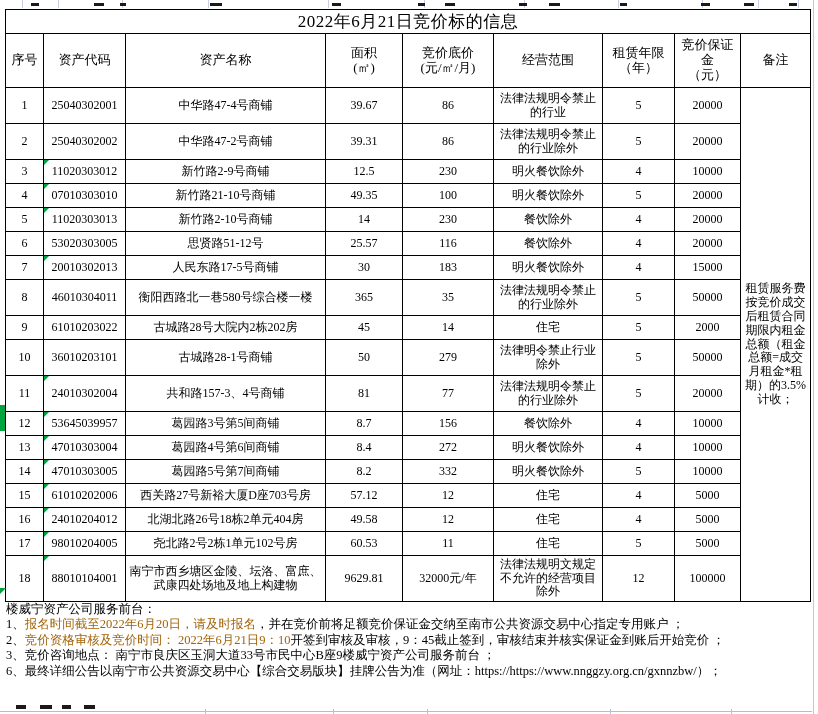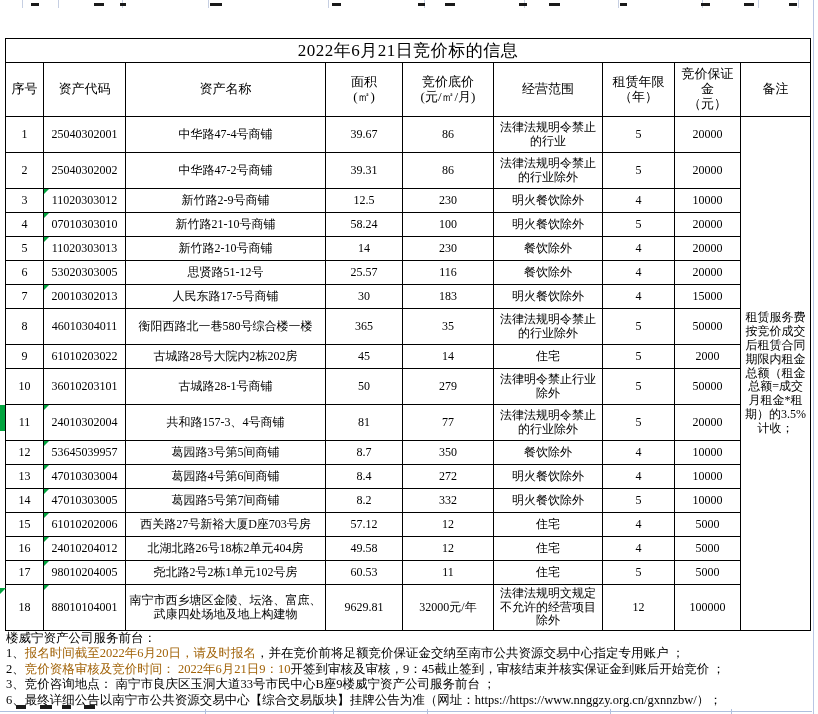--- a/index.html
+++ b/index.html
@@ -5,21 +5,21 @@
   * { box-sizing: border-box; margin: 0; padding: 0; }
   html,body { width: 818px; height: 714px; background: #fff; overflow: hidden;
     font-family: "Liberation Serif","DejaVu Serif",serif; }
   .screen { position: relative; width: 818px; height: 714px; }
 
   
   .top-strip { position: relative; height: 9px; width: 818px; overflow: hidden; }
   .top-strip .gl { position: absolute; top: 0; width: 1px; height: 8px; background: #c6cfe2; }
   .top-strip .mk { position: absolute; top: 3px; height: 3px; background: #1a1a1a; }
 
-  table.bid { border-collapse: collapse; table-layout: fixed; margin-left: 5px; width: 805px; margin-top: 29px; }
+  table.bid { border-collapse: collapse; table-layout: fixed; margin-left: 5px; width: 805px; }
   table.bid td, table.bid th { border: 1px solid #000; text-align: center; vertical-align: middle;
     font-size: 12px; font-weight: normal; color: #000; padding: 1px 2px; overflow: hidden; line-height: 1.15; }
   tr.title-row td { height: 22px; font-size: 17px; letter-spacing: 0.5px; }
   tr.header-row th { height: 54px; font-size: 13px; }
   tr.header-row .l2 { display: block; }
   tbody tr { height: 24px; }
   tbody tr.tall { height: 36px; }
   tbody tr.tallest { height: 46px; }
   td.code { position: relative; }
   td.code.marker::before { content: ""; position: absolute; top: 0; left: 0;
@@ -128,21 +128,21 @@
           <td>12.5</td>
           <td>230</td>
           <td>明火餐饮除外</td>
           <td>4</td>
           <td>10000</td>
         </tr>
         <tr>
           <td>4</td>
           <td class="code marker">07010303010</td>
           <td>新竹路21-10号商铺</td>
-          <td>58.24</td>
+          <td>49.35</td>
           <td>100</td>
           <td>明火餐饮除外</td>
           <td>5</td>
           <td>20000</td>
         </tr>
         <tr>
           <td>5</td>
           <td class="code marker">11020303013</td>
           <td>新竹路2-10号商铺</td>
           <td>14</td>
@@ -209,21 +209,21 @@
           <td>77</td>
           <td>法律法规明令禁止的行业除外</td>
           <td>5</td>
           <td>20000</td>
         </tr>
         <tr>
           <td>12</td>
           <td class="code marker">53645039957</td>
           <td>葛园路3号第5间商铺</td>
           <td>8.7</td>
-          <td>350</td>
+          <td>156</td>
           <td>餐饮除外</td>
           <td>4</td>
           <td>10000</td>
         </tr>
         <tr>
           <td>13</td>
           <td class="code marker">47010303004</td>
           <td>葛园路4号第6间商铺</td>
           <td>8.4</td>
           <td>272</td>

